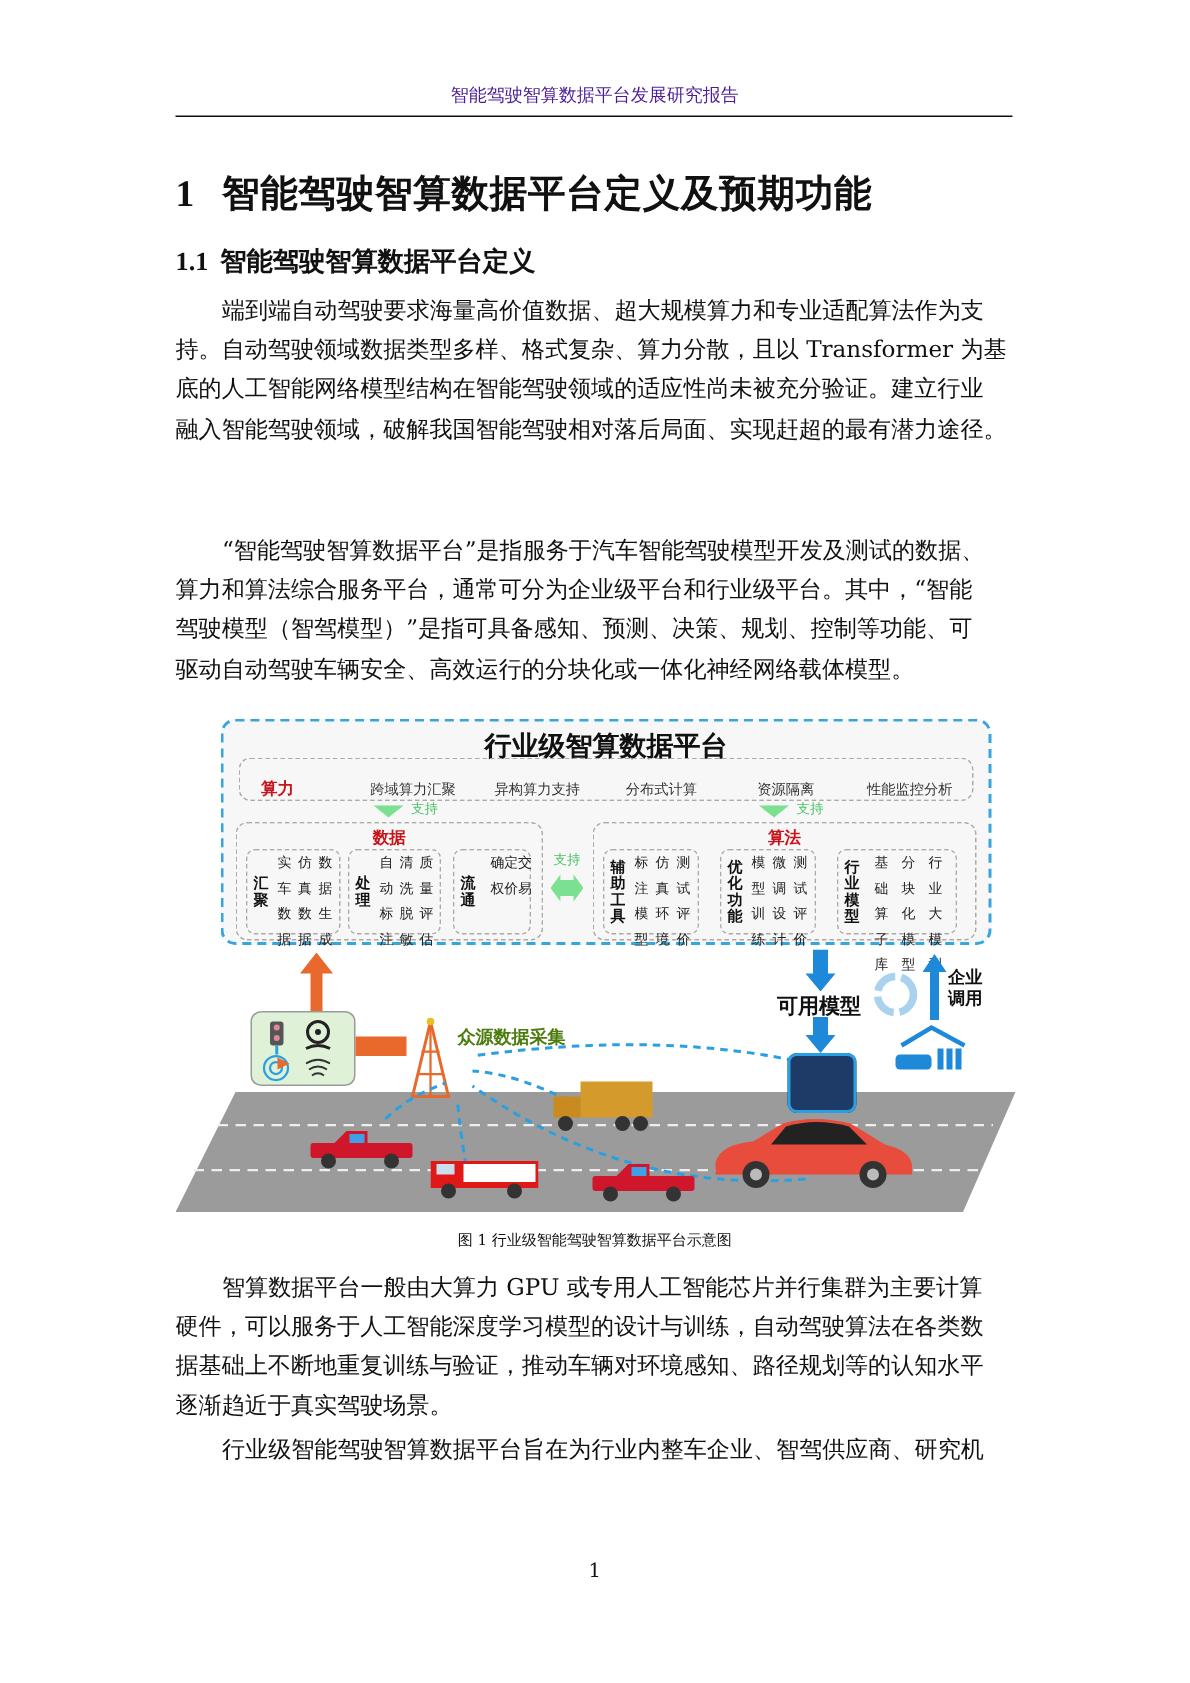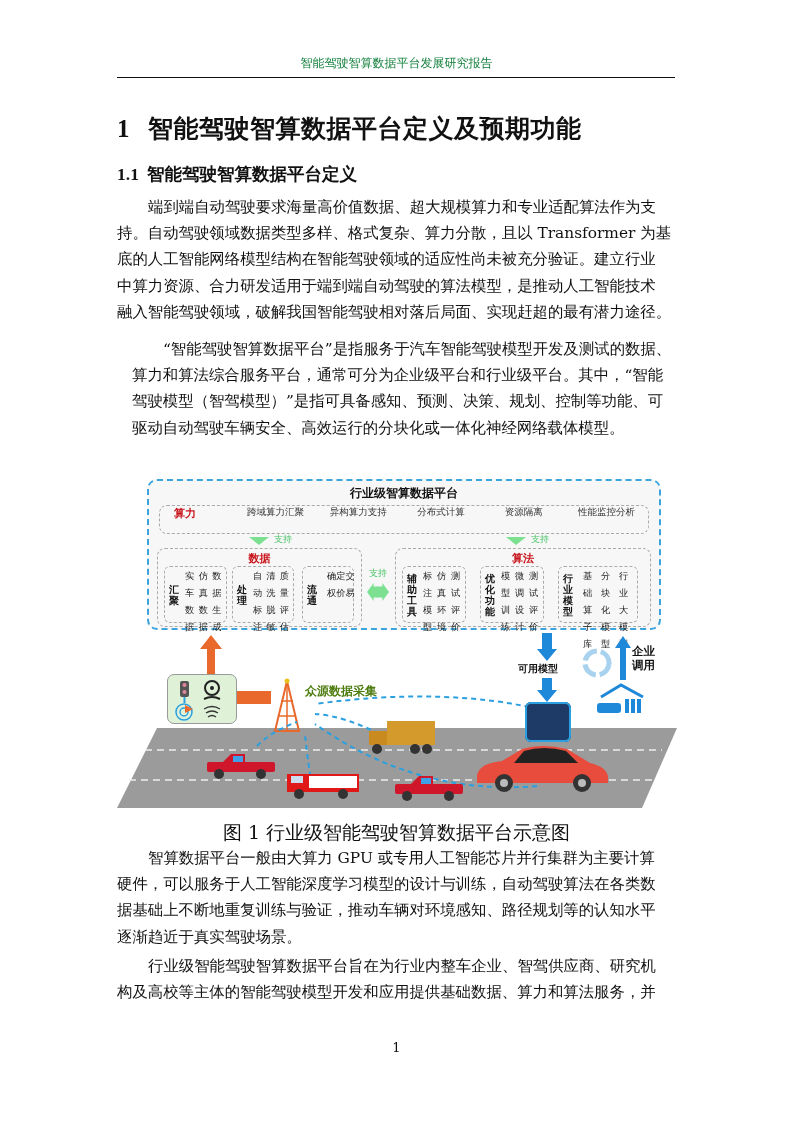--- a/index.html
+++ b/index.html
@@ -1,73 +1,72 @@
 <!DOCTYPE html>
 <html><head>
 <meta charset="utf-8">
 <style>
   html,body{margin:0;padding:0;background:#fff;}
   body{width:793px;height:1122px;position:relative;overflow:hidden;font-family:"DejaVu Serif","Liberation Serif",serif;color:#111;}
-  .running-header{position:absolute;left:0;width:793px;top:55px;text-align:center;font-size:12px;color:#15803d;}
+  .running-header{position:absolute;left:0;width:793px;top:55px;text-align:center;font-size:12px;color:#4c1d95;}
   .header-rule{position:absolute;left:117px;width:558px;top:77px;height:0;border-top:1.3px solid #111;}
   .h1{position:absolute;left:117px;top:112px;font-size:25px;font-weight:bold;font-family:"DejaVu Sans","Liberation Sans",sans-serif;letter-spacing:0.5px;}
   .h1 .num{font-family:"Liberation Serif",serif;margin-right:18px;}
   .h2{position:absolute;left:117px;top:162px;font-size:17.5px;font-weight:bold;font-family:"DejaVu Sans","Liberation Sans",sans-serif;}
   .h2 .num{font-family:"Liberation Serif",serif;margin-right:8px;}
   .para{position:absolute;left:117px;width:561px;font-size:15.4px;line-height:26.2px;text-align:justify;text-align-last:left;font-family:"DejaVu Serif","Liberation Serif",serif;}
   .para .line{display:block;white-space:nowrap;}
   .para .indent{padding-left:31px;}
-  .caption{position:absolute;left:0;width:793px;top:820px;text-align:center;font-size:19px;}
+  .caption{position:absolute;left:0;width:793px;top:820px;text-align:center;font-size:10px;}
   .page-num{position:absolute;left:0;width:793px;top:1040px;text-align:center;font-size:13px;}
 
   
   .figure{position:absolute;left:117px;top:476px;width:560px;height:334px;font-family:"DejaVu Sans","Liberation Sans",sans-serif;}
   .platform{position:absolute;left:30px;top:3px;width:514px;height:151px;border:2px dashed #3aa5dc;border-radius:10px;background:#f7f7f7;box-sizing:border-box;}
-  .platform-title{position:absolute;left:0;width:100%;top:4px;text-align:center;font-weight:bold;font-size:12px;color:#111;}
-  .row-suanli{position:absolute;left:10px;right:10px;top:24px;height:27px;border:1.2px dashed #aaa;border-radius:8px;display:flex;align-items:flex-start;font-size:9.5px;color:#333;}
+  .platform-title{position:absolute;left:0;width:100%;top:4px;text-align:center;font-weight:bold;font-size:18px;color:#111;}
+  .row-suanli{position:absolute;left:10px;right:10px;top:24px;height:27px;border:1.2px dashed #aaa;border-radius:8px;display:flex;align-items:flex-end;font-size:9.5px;color:#333;}
   .row-suanli .lead{color:#c8141b;font-weight:bold;font-size:11px;margin-left:14px;width:60px;}
   .row-suanli .item{flex:1;text-align:center;}
   .support{position:absolute;font-size:9px;color:#4cc46a;display:flex;align-items:center;gap:5px;}
   .down-arrow{width:0;height:0;border-left:10px solid transparent;border-right:10px solid transparent;border-top:8px solid #7be08f;position:relative;top:1px;}
   .group{position:absolute;border:1.2px dashed #aaa;border-radius:8px;top:67px;height:79px;box-sizing:border-box;}
   .group-title{position:absolute;left:0;width:100%;top:2px;text-align:center;color:#c8141b;font-weight:bold;font-size:11px;}
   .sub{position:absolute;top:17px;height:57px;border:1px dashed #aaa;border-radius:6px;box-sizing:border-box;display:flex;align-items:center;}
   .sub .vlabel{font-weight:bold;font-size:10px;width:12px;line-height:11px;text-align:right;margin-left:4px;word-break:break-all;}
   .sub .items{display:flex;flex-direction:row;justify-content:space-around;height:100%;font-size:9.2px;color:#222;margin-left:6px;}
   .sub .items span{line-height:17px;}
   .lr-arrow{position:absolute;left:218px;top:86px;text-align:center;font-size:9px;color:#4cc46a;}
   .hexarrow{width:22px;height:18px;background:#7be08f;clip-path:polygon(0 50%,30% 0,30% 20%,70% 20%,70% 0,100% 50%,70% 100%,70% 80%,30% 80%,30% 100%);margin:3px auto 0;}
 
   .road{position:absolute;left:0;top:252px;width:560px;height:80px;}
   .orange-up{position:absolute;left:83px;top:159px;width:22px;height:42px;}
   .sensor-box{position:absolute;left:50px;top:198px;width:70px;height:50px;background:#dff2d8;border:1.5px solid #999;border-radius:7px;box-sizing:border-box;}
   .orange-bar{position:absolute;left:120px;top:215px;width:34px;height:13px;background:#e8692b;}
   .tower-label{position:absolute;left:188px;top:207px;font-size:12px;font-weight:bold;color:#4d7c0f;}
-  .model-label{position:absolute;left:401px;top:186px;font-size:10px;font-weight:bold;color:#111;}
+  .model-label{position:absolute;left:401px;top:186px;font-size:14px;font-weight:bold;color:#111;}
   .enterprise-label{position:absolute;left:515px;top:168px;font-size:11.5px;font-weight:bold;line-height:14px;color:#111;}
 </style>
 </head>
 <body>
 
 <div class="running-header">智能驾驶智算数据平台发展研究报告</div>
 <div class="header-rule"></div>
 
 <div class="h1"><span class="num">1</span><span>智能驾驶智算数据平台定义及预期功能</span></div>
 
 <div class="h2"><span class="num">1.1</span><span>智能驾驶智算数据平台定义</span></div>
 
 <div class="para" style="top:194px;">
   <span class="line indent">端到端自动驾驶要求海量高价值数据、超大规模算力和专业适配算法作为支</span>
   <span class="line">持。自动驾驶领域数据类型多样、格式复杂、算力分散，且以 Transformer 为基</span>
   <span class="line">底的人工智能网络模型结构在智能驾驶领域的适应性尚未被充分验证。建立行业</span>
-  <span class="line">中算力资源、合力研发适用于端到端自动驾驶的算法模型，是推动人工智能技术</span>
   <span class="line">融入智能驾驶领域，破解我国智能驾驶相对落后局面、实现赶超的最有潜力途径。</span>
 </div>
 
-<div class="para" style="top:336px;margin-left:15px;">
+<div class="para" style="top:354px;">
   <span class="line indent">“智能驾驶智算数据平台”是指服务于汽车智能驾驶模型开发及测试的数据、</span>
   <span class="line">算力和算法综合服务平台，通常可分为企业级平台和行业级平台。其中，“智能</span>
   <span class="line">驾驶模型（智驾模型）”是指可具备感知、预测、决策、规划、控制等功能、可</span>
   <span class="line">驱动自动驾驶车辆安全、高效运行的分块化或一体化神经网络载体模型。</span>
 </div>
 
 <div class="figure">
   <div class="platform">
     <div class="platform-title">行业级智算数据平台</div>
 
@@ -265,16 +264,15 @@
 
 <div class="para" style="top:845px;">
   <span class="line indent">智算数据平台一般由大算力 GPU 或专用人工智能芯片并行集群为主要计算</span>
   <span class="line">硬件，可以服务于人工智能深度学习模型的设计与训练，自动驾驶算法在各类数</span>
   <span class="line">据基础上不断地重复训练与验证，推动车辆对环境感知、路径规划等的认知水平</span>
   <span class="line">逐渐趋近于真实驾驶场景。</span>
 </div>
 
 <div class="para" style="top:953px;">
   <span class="line indent">行业级智能驾驶智算数据平台旨在为行业内整车企业、智驾供应商、研究机</span>
-  <span class="line">构及高校等主体的智能驾驶模型开发和应用提供基础数据、算力和算法服务，并</span>
 </div>
 
 <div class="page-num">1</div>
 
 </body></html>

